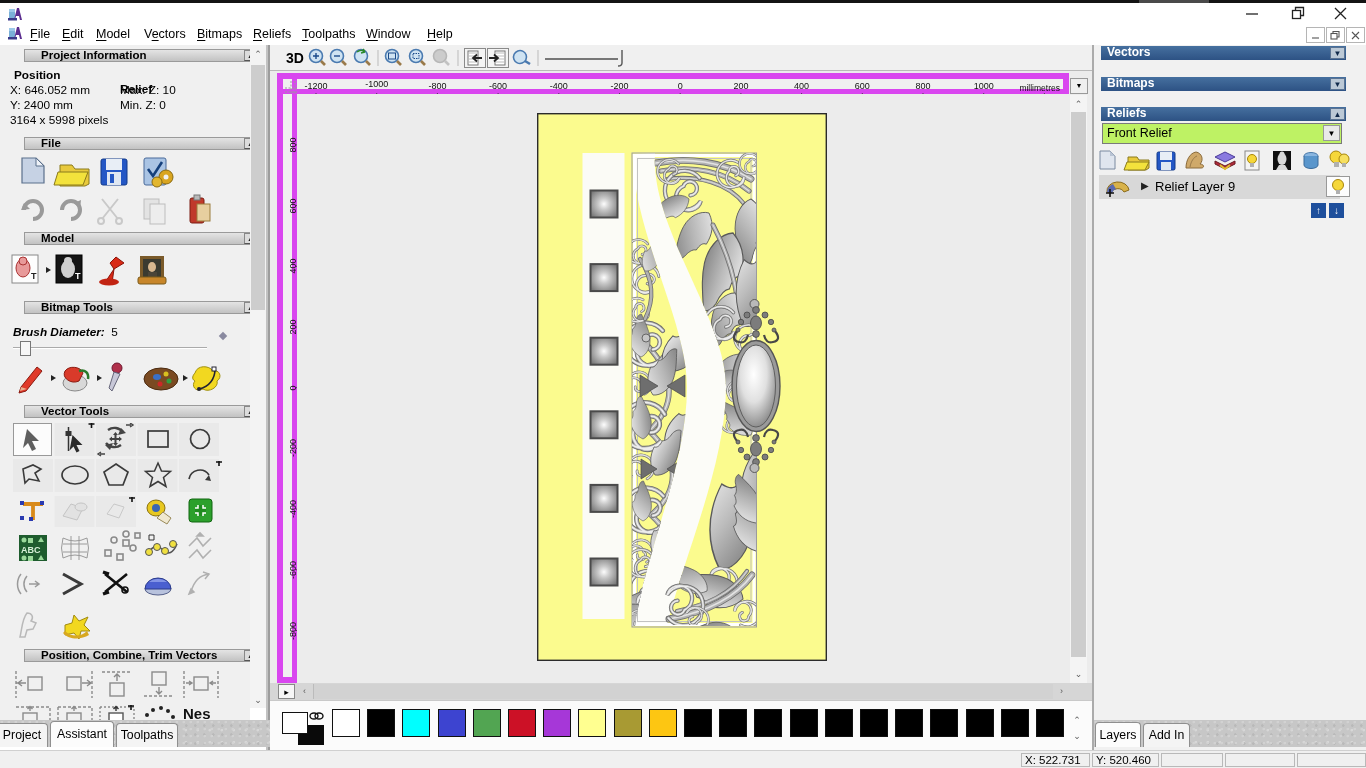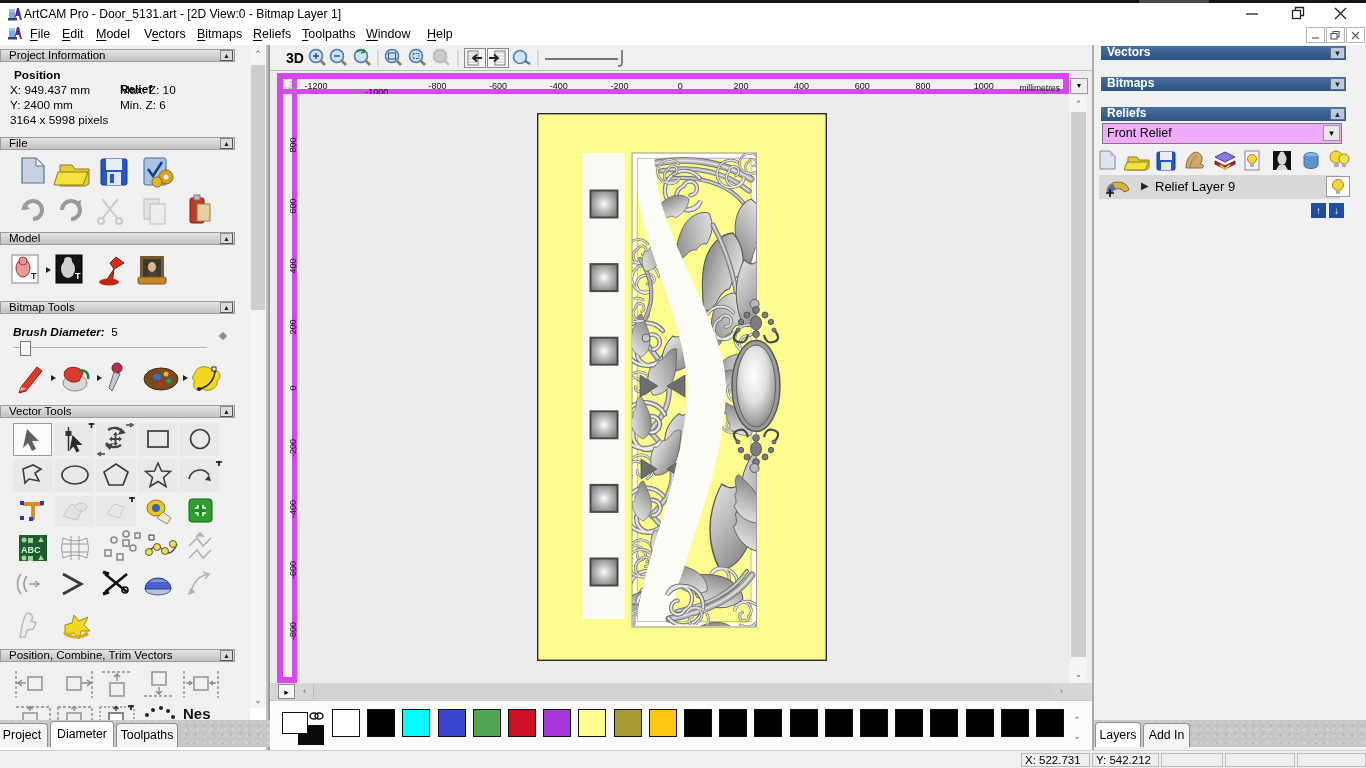--- a/index.html
+++ b/index.html
@@ -7,22 +7,22 @@
 .abs{position:absolute}
 #app{position:absolute;top:0;left:0;width:1366px;height:768px}
 
 #titlebar{top:0;left:0;width:1366px;height:23px;background:#fff;border-top:3px solid #141414}
 #titlebar .ttl{position:absolute;left:24px;top:4px;font-size:12.1px;white-space:nowrap}
 #menubar{top:23px;left:0;width:1366px;height:22px;background:#fff}
 .mi{position:absolute;top:4px;font-size:12.5px}
 .mi u{text-decoration:underline;text-underline-offset:2px}
 
 #leftpanel{top:45px;left:0;width:250px;height:675px;background:#F0F0F0;overflow:hidden}
-.hdr{position:absolute;left:0;width:235px;height:13px;background:linear-gradient(#E4E4E4,#C2C2C2);
- border:1px solid #9a9a9a;font-size:11.5px;font-weight:normal;line-height:11px;padding-left:8px}
+.hdr{position:absolute;left:24px;width:235px;height:13px;background:linear-gradient(#E4E4E4,#C2C2C2);
+ border:1px solid #9a9a9a;font-size:11.5px;font-weight:bold;line-height:11px;padding-left:16px}
 .hbtn{position:absolute;right:1px;top:0px;width:13px;height:11px;background:#DCDCDC;
  border:1px solid #888;border-right-color:#555;border-bottom-color:#555;font-size:7px;line-height:10px;text-align:center;color:#222}
 .txt{position:absolute;font-size:11.8px;white-space:nowrap}
 .b{font-weight:bold}
 
 .sb-track{background:#F3F3F3}
 .sb-thumb{position:absolute;background:#CDCDCD}
 .sb-arrow{position:absolute;color:#5a5a5a;font-size:9px;text-align:center;line-height:14px}
 
 #center{top:45px;left:270px;width:822px;height:723px;background:#ECECEC}
@@ -50,21 +50,20 @@
 <body>
 <div id="app">
 <div id="titlebar" class="abs">
       <div class="abs" style="left:1139px;top:-3px;width:70px;height:3px;background:#4a4a4a"></div>
  <svg class="abs" style="left:8px;top:4px" width="15" height="15" viewBox="0 0 15 15">
   <rect x="1" y="2" width="6" height="9" fill="#7ab0d8"></rect>
         <rect x="1" y="2" width="6" height="3" fill="#9cc8e8"></rect>
   <path d="M6 13 L9 1 L11 1 L14 13 L12 13 L11 9 L8 9 L7 13 Z" fill="#5b2d8f"></path>
   <rect x="0" y="11" width="9" height="2.5" fill="#3a3a8a"></rect>
  </svg>
- <span class="ttl">ArtCAM Pro - Door_5131.art - [2D View:0 - Bitmap Layer 1]</span>
  <svg class="abs" style="left:1238px;top:0" width="120" height="21" viewBox="0 0 120 21">
   <g stroke="#222" stroke-width="1.3" fill="none">
    <path d="M8 11 H20"></path>
    <rect x="54.5" y="7.5" width="8" height="8"></rect>
           <path d="M57.5 7.5 V4.5 H65.5 V12.5 H62.5"></path>
    <path d="M97 5 L108 16 M108 5 L97 16"></path>
   </g>
  </svg>
 </div>
 <div id="menubar" class="abs">
@@ -94,24 +93,24 @@
             <path d="M27 6.5 V4.5 H33 V10 H31"></path>
     <path d="M46 5 L53 12 M53 5 L46 12"></path>
    </g>
   </svg>
  </div>
 </div>
 <div id="leftpanel" class="abs">
  <div class="hdr" style="top:4px">Project Information<span class="hbtn">▲</span></div>
  <span class="txt b" style="left:14px;top:23px">Position</span>
  <span class="txt b" style="left:120px;top:37px">Relief</span>
- <span class="txt" style="left:10px;top:38px">X: 949.437 mm</span>
+ <span class="txt" style="left:10px;top:38px">X: 646.052 mm</span>
  <span class="txt" style="left:120px;top:38px">Max. Z: 10</span>
  <span class="txt" style="left:10px;top:53px">Y: 2400 mm</span>
- <span class="txt" style="left:120px;top:53px">Min. Z: 6</span>
+ <span class="txt" style="left:120px;top:53px">Min. Z: 0</span>
  <span class="txt" style="left:10px;top:68px">3164 x 5998 pixels</span>
  <div class="hdr" style="top:92px">File<span class="hbtn">▲</span></div>
  <svg class="abs" style="left:14px;top:110px" width="226" height="72" viewBox="0 0 226 72">
   <g>
    <path d="M8 3 h14 l8 8 v17 h-22 z" fill="#c6d2e4" stroke="#5b708c" stroke-width="1.2"></path>
    <path d="M22 3 l8 8 h-8 z" fill="#eef2f8" stroke="#5b708c" stroke-width="1"></path>
    <path d="M46 10 h12 l3 4 h14 v15 l-4 2 h-25 z" fill="#e8c93c" stroke="#8a7a1c" stroke-width="1"></path>
    <path d="M44 17 h30 l-5 13 h-29 z" fill="#f3e23c" stroke="#8a7a1c" stroke-width="1"></path>
    <g>
             <rect x="87" y="4" width="26" height="26" rx="2" fill="#2457c5" stroke="#123a8a"></rect>
@@ -466,21 +465,21 @@
  </div>
  <div class="rul" style="left:7px;top:28px;width:21px;height:22px">
   <svg width="19" height="20">
           <g stroke="#9a9a9a" stroke-dasharray="2 1.5">
             <path d="M2 9 h15 M2 13 h15 M8 2 v16 M12 2 v16"></path>
           </g>
         </svg>
  </div>
  <div class="rul" style="left:27px;top:28px;width:772px;height:22px;border-left:none">
   <span class="rnum" style="left:19.0px;top:2px;transform:translateX(-50%)">-1200</span>
-        <span class="rnum" style="left:79.7px;top:8px;transform:translateX(-50%)">-1000</span>
+        <span class="rnum" style="left:79.7px;top:0;transform:translateX(-50%)">-1000</span>
         <span class="rnum" style="left:140.4px;top:2px;transform:translateX(-50%)">-800</span>
         <span class="rnum" style="left:201.1px;top:2px;transform:translateX(-50%)">-600</span>
         <span class="rnum" style="left:261.8px;top:2px;transform:translateX(-50%)">-400</span>
         <span class="rnum" style="left:322.5px;top:2px;transform:translateX(-50%)">-200</span>
         <span class="rnum" style="left:383.2px;top:2px;transform:translateX(-50%)">0</span>
         <span class="rnum" style="left:443.9px;top:2px;transform:translateX(-50%)">200</span>
         <span class="rnum" style="left:504.6px;top:2px;transform:translateX(-50%)">400</span>
         <span class="rnum" style="left:565.3px;top:2px;transform:translateX(-50%)">600</span>
         <span class="rnum" style="left:626.0px;top:2px;transform:translateX(-50%)">800</span>
         <span class="rnum" style="left:686.7px;top:2px;transform:translateX(-50%)">1000</span>
@@ -728,21 +727,21 @@
         <div class="swatch" style="left:730.8px;background:#000000"></div>
         <div class="swatch" style="left:766.0px;background:#000000"></div>
   <div class="sb-arrow" style="left:799px;top:12px;width:16px">⌃</div>
   <div class="sb-arrow" style="left:799px;top:28px;width:16px">⌄</div>
  </div>
 </div>
 <div id="rightpanel" class="abs">
  <div class="bhdr" style="top:1px">Vectors<span class="bbtn">▼</span></div>
  <div class="bhdr" style="top:32px">Bitmaps<span class="bbtn">▼</span></div>
  <div class="bhdr" style="top:62px">Reliefs<span class="bbtn">▲</span></div>
- <div class="abs" style="left:8px;top:78px;width:240px;height:21px;background:#f0abfc;border:1.5px solid #7a7a7a;font-size:12.5px;line-height:18px;padding-left:4px">Front Relief
+ <div class="abs" style="left:8px;top:78px;width:240px;height:21px;background:#bef264;border:1.5px solid #7a7a7a;font-size:12.5px;line-height:18px;padding-left:4px">Front Relief
   <div class="abs" style="right:1px;top:1px;width:17px;height:16px;background:#E9E9E9;border:1px solid #999;text-align:center;font-size:8px;line-height:15px">▼</div>
  </div>
  <svg class="abs" style="left:2px;top:104px" width="256" height="22" viewBox="0 0 256 22">
   <g>
           <path d="M4 2 h10 l5 5 v13 h-15z" fill="#dfe5ee" stroke="#7a8aa0"></path>
           <path d="M14 2 l5 5 h-5z" fill="#b9c4d4"></path>
         </g>
   <g>
           <path d="M32 8 h9 l2 3 h10 v8 l-3 2 h-18z" fill="#e8c93c" stroke="#8a7a1c"></path>
           <path d="M31 13 h22 l-4 8 h-21z" fill="#f3e23c" stroke="#8a7a1c"></path>
@@ -801,23 +800,23 @@
  <div class="abs" style="left:217px;top:158px;width:15px;height:15px;background:#1E4F9C;color:#fff;text-align:center;font-size:10px;line-height:15px;font-weight:bold">↑</div>
  <div class="abs" style="left:235px;top:158px;width:15px;height:15px;background:#1E4F9C;color:#fff;text-align:center;font-size:10px;line-height:15px;font-weight:bold">↓</div>
  <div class="abs tabstrip" style="left:0;top:675px;width:272px;height:27px;background:radial-gradient(circle at 25% 30%, #d2d2d2 1px, transparent 1.6px),radial-gradient(circle at 70% 62%, #b9b9b9 1px, transparent 1.6px),radial-gradient(circle at 48% 85%, #d7d7d7 1px, transparent 1.6px),#C7C7C7;background-size:7px 7px,9px 9px,12px 12px">
   <div class="tab on" style="left:1px;top:2px;width:46px;height:25px;line-height:24px">Layers</div>
   <div class="tab" style="left:49px;top:3px;width:47px;height:24px;line-height:23px">Add In</div>
  </div>
 </div>
 <div class="abs" style="left:1092px;top:45px;width:2px;height:723px;background:#ababab"></div>
 <div class="abs tabstrip" style="left:0;top:720px;width:270px;height:27px;background:radial-gradient(circle at 25% 30%, #d2d2d2 1px, transparent 1.6px),radial-gradient(circle at 70% 62%, #b9b9b9 1px, transparent 1.6px),radial-gradient(circle at 48% 85%, #d7d7d7 1px, transparent 1.6px),#C7C7C7;background-size:7px 7px,9px 9px,12px 12px">
  <div class="tab" style="left:-4px;top:3px;width:52px;height:24px;line-height:23px">Project</div>
- <div class="tab on" style="left:50px;top:1px;width:64px;height:26px;line-height:24px">Diameter</div>
+ <div class="tab on" style="left:50px;top:1px;width:64px;height:26px;line-height:24px">Assistant</div>
  <div class="tab" style="left:116px;top:3px;width:62px;height:24px;line-height:23px">Toolpaths</div>
 </div>
 <div id="statusbar" class="abs">
  <div class="sfield" style="left:1021px;width:69px">X: 522.731</div>
- <div class="sfield" style="left:1092px;width:67px">Y: 542.212</div>
+ <div class="sfield" style="left:1092px;width:67px">Y: 520.460</div>
  <div class="sfield" style="left:1161px;width:62px"></div>
  <div class="sfield" style="left:1225px;width:70px"></div>
  <div class="sfield" style="left:1297px;width:69px"></div>
 </div>
 
 </div>
 </body></html>

